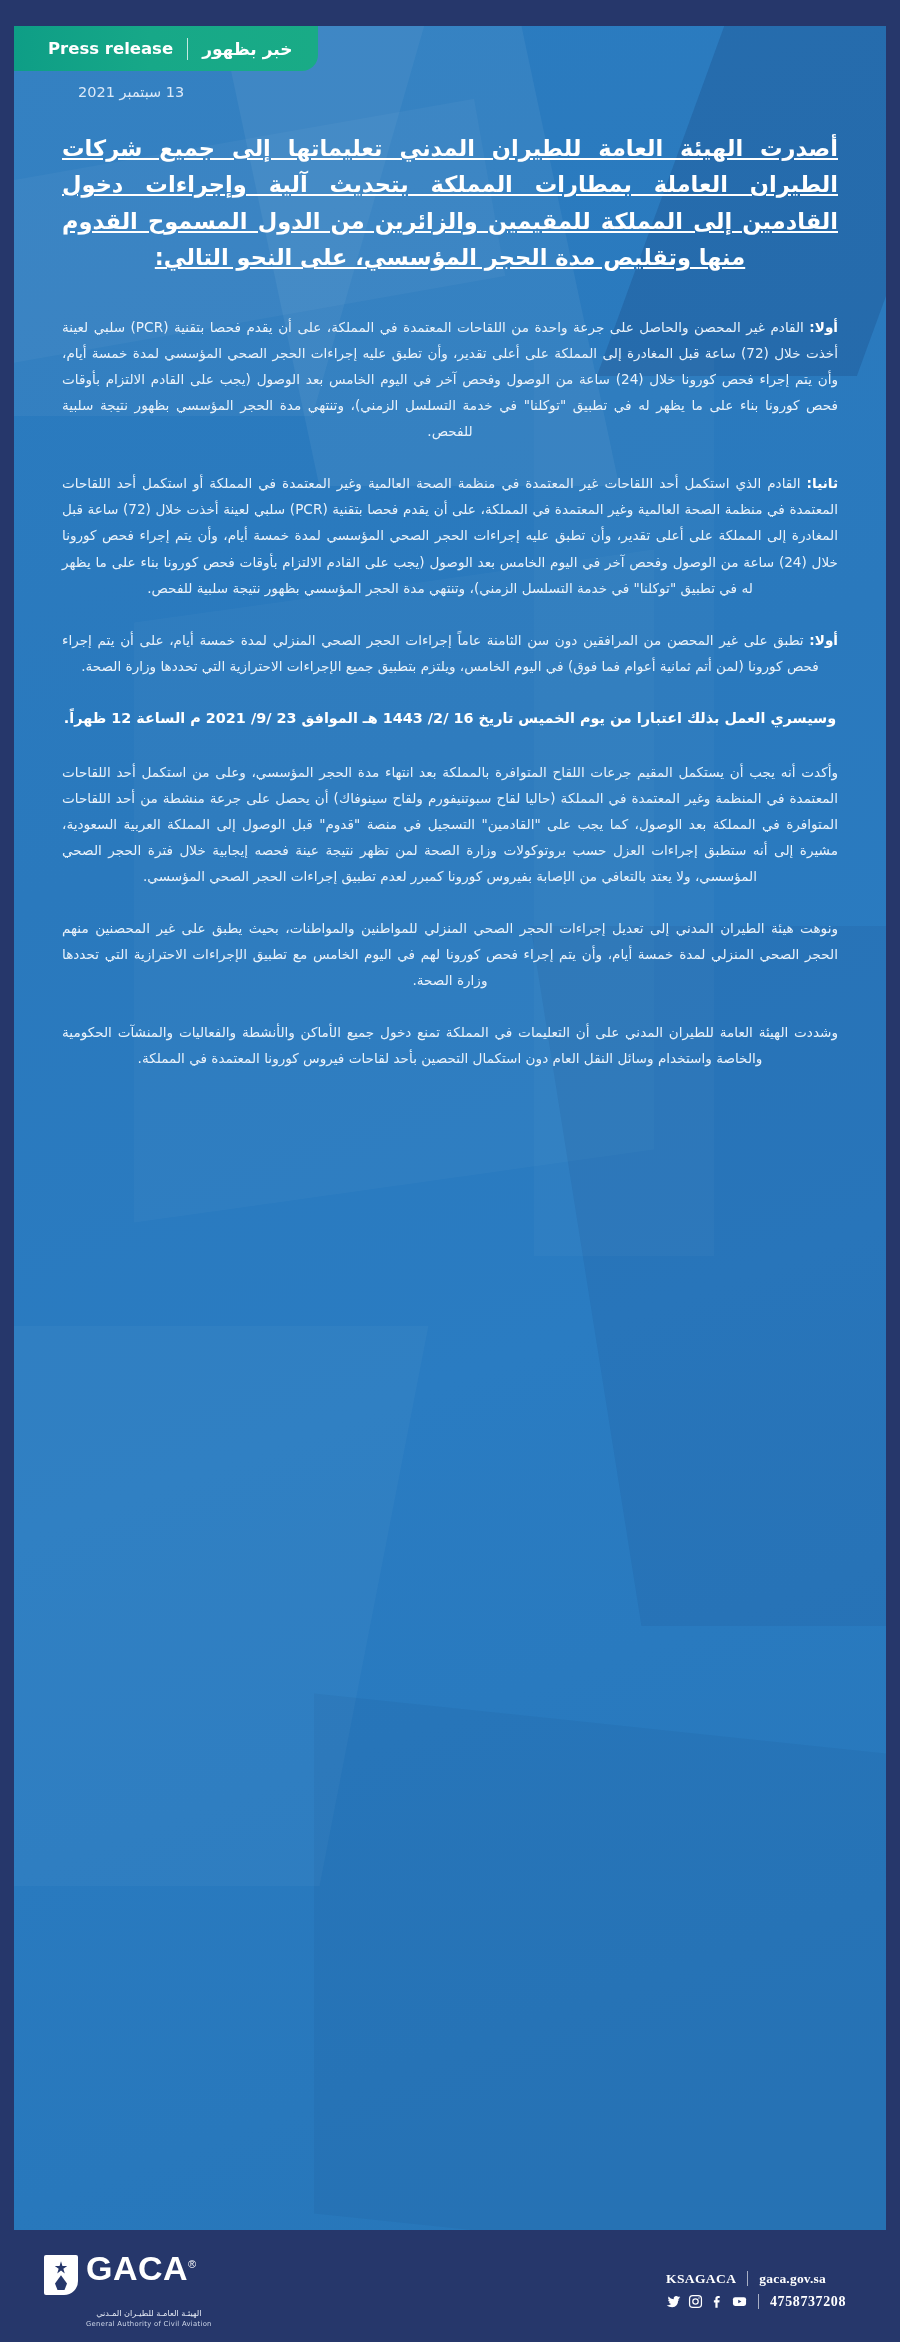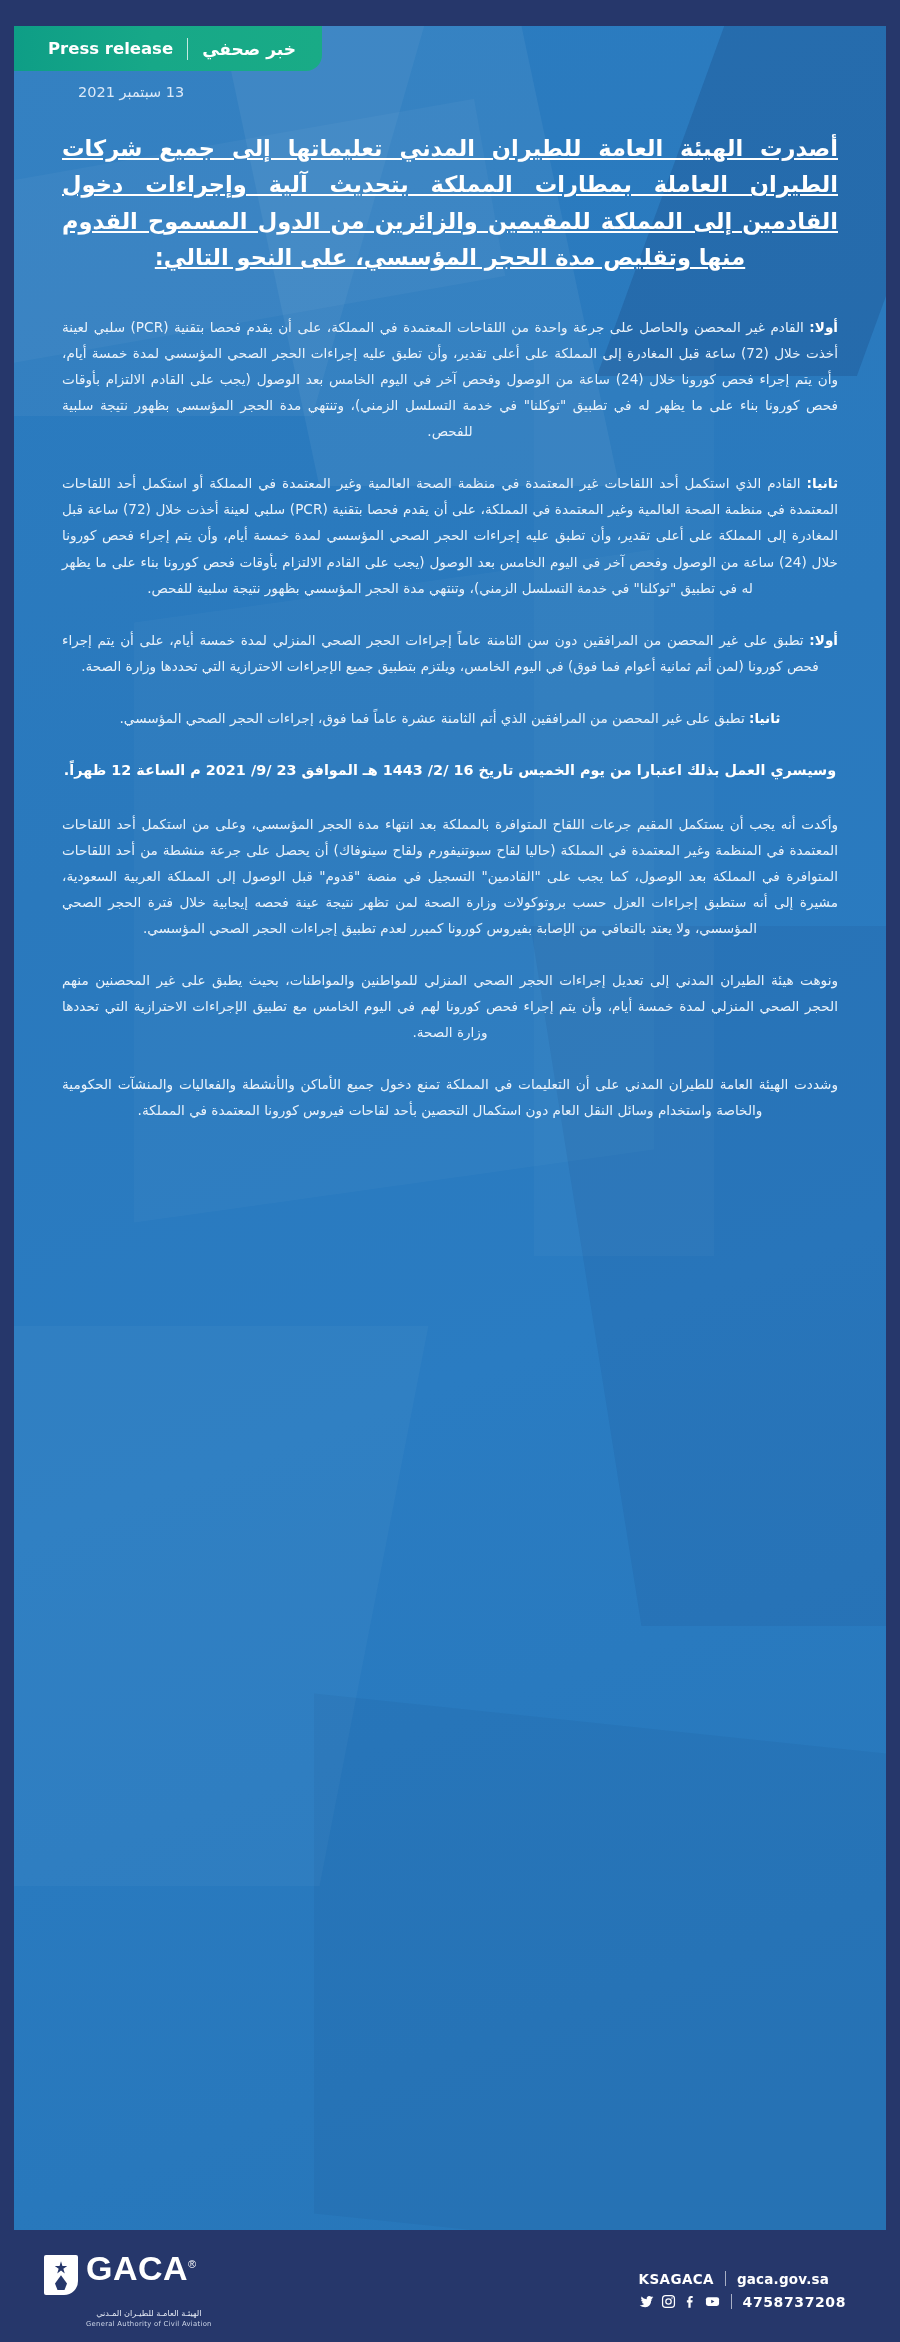--- a/index.html
+++ b/index.html
@@ -210,21 +210,21 @@
   }
   .logo-en {
     color: #cfd8ea;
     font-size: 6.8px;
     letter-spacing: 0.3px;
     text-align: center;
     margin-top: 2px;
   }
 
   .contact { display: flex; flex-direction: column; align-items: flex-start; gap: 7px; }
-  .contact-row { display: flex; align-items: center; gap: 11px; }
+  .contact-row { display: flex; align-items: center; gap: 11px; font-family: Liberation Serif, serif; }
   .contact-row .handle {
     color: #ffffff; font-size: 13.5px; font-weight: bold; letter-spacing: 0.4px;
   }
   .contact-row .vdiv { width: 1px; height: 15px; background: rgba(255,255,255,0.6); }
   .contact-row .site {
     color: #ffffff; font-size: 13.5px; font-weight: bold; letter-spacing: 0.2px;
   }
   .contact-row .phone {
     color: #ffffff; font-size: 14px; font-weight: bold; letter-spacing: 0.6px;
   }
@@ -242,33 +242,32 @@
     <div class="facet f2"></div>
     <div class="facet f3"></div>
     <div class="facet f4"></div>
     <div class="facet f5"></div>
     <div class="facet f6"></div>
     <div class="facet f7"></div>
     <div class="facet f8"></div>
     <div class="facet f9"></div>
 
     <div class="tag">
-      <span class="tag-ar">خبر صحفي</span>
+      <span class="tag-ar">خبر بظهور</span>
       <span class="tag-div"></span>
       <span class="tag-en">Press release</span>
     </div>
 
     <div class="content">
       <div class="date">13 سبتمبر 2021</div>
       <h1 class="headline">أصدرت الهيئة العامة للطيران المدني تعليماتها إلى جميع شركات الطيران العاملة بمطارات المملكة بتحديث آلية وإجراءات دخول القادمين إلى المملكة للمقيمين والزائرين من الدول المسموح القدوم منها وتقليص مدة الحجر المؤسسي، على النحو التالي:</h1>
       <div id="paragraph-host">
           <p class="para"><span class="lead">أولا:</span><span> القادم غير المحصن والحاصل على جرعة واحدة من اللقاحات المعتمدة في المملكة، على أن يقدم فحصا بتقنية (PCR) سلبي لعينة أخذت خلال (72) ساعة قبل المغادرة إلى المملكة على أعلى تقدير، وأن تطبق عليه إجراءات الحجر الصحي المؤسسي لمدة خمسة أيام، وأن يتم إجراء فحص كورونا خلال (24) ساعة من الوصول وفحص آخر في اليوم الخامس بعد الوصول (يجب على القادم الالتزام بأوقات فحص كورونا بناء على ما يظهر له في تطبيق "توكلنا" في خدمة التسلسل الزمني)، وتنتهي مدة الحجر المؤسسي بظهور نتيجة سلبية للفحص.</span></p>
           <p class="para"><span class="lead">ثانيا:</span><span> القادم الذي استكمل أحد اللقاحات غير المعتمدة في منظمة الصحة العالمية وغير المعتمدة في المملكة أو استكمل أحد اللقاحات المعتمدة في منظمة الصحة العالمية وغير المعتمدة في المملكة، على أن يقدم فحصا بتقنية (PCR) سلبي لعينة أخذت خلال (72) ساعة قبل المغادرة إلى المملكة على أعلى تقدير، وأن تطبق عليه إجراءات الحجر الصحي المؤسسي لمدة خمسة أيام، وأن يتم إجراء فحص كورونا خلال (24) ساعة من الوصول وفحص آخر في اليوم الخامس بعد الوصول (يجب على القادم الالتزام بأوقات فحص كورونا بناء على ما يظهر له في تطبيق "توكلنا" في خدمة التسلسل الزمني)، وتنتهي مدة الحجر المؤسسي بظهور نتيجة سلبية للفحص.</span></p>
           <p class="para"><span class="lead">أولا:</span><span> تطبق على غير المحصن من المرافقين دون سن الثامنة عاماً إجراءات الحجر الصحي المنزلي لمدة خمسة أيام، على أن يتم إجراء فحص كورونا (لمن أتم ثمانية أعوام فما فوق) في اليوم الخامس، ويلتزم بتطبيق جميع الإجراءات الاحترازية التي تحددها وزارة الصحة.</span></p>
-          <p class="para"><span class="lead">ثانيا:</span><span> تطبق على غير المحصن من المرافقين الذي أتم الثامنة عشرة عاماً فما فوق، إجراءات الحجر الصحي المؤسسي.</span></p>
           <p class="para bold"><span>وسيسري العمل بذلك اعتبارا من يوم الخميس تاريخ 16 /2/ 1443 هـ الموافق 23 /9/ 2021 م الساعة 12 ظهراً.</span></p>
           <p class="para"><span>وأكدت أنه يجب أن يستكمل المقيم جرعات اللقاح المتوافرة بالمملكة بعد انتهاء مدة الحجر المؤسسي، وعلى من استكمل أحد اللقاحات المعتمدة في المنظمة وغير المعتمدة في المملكة (حاليا لقاح سبوتنيفورم ولقاح سينوفاك) أن يحصل على جرعة منشطة من أحد اللقاحات المتوافرة في المملكة بعد الوصول، كما يجب على "القادمين" التسجيل في منصة "قدوم" قبل الوصول إلى المملكة العربية السعودية، مشيرة إلى أنه ستطبق إجراءات العزل حسب بروتوكولات وزارة الصحة لمن تظهر نتيجة عينة فحصه إيجابية خلال فترة الحجر الصحي المؤسسي، ولا يعتد بالتعافي من الإصابة بفيروس كورونا كمبرر لعدم تطبيق إجراءات الحجر الصحي المؤسسي.</span></p>
           <p class="para"><span>ونوهت هيئة الطيران المدني إلى تعديل إجراءات الحجر الصحي المنزلي للمواطنين والمواطنات، بحيث يطبق على غير المحصنين منهم الحجر الصحي المنزلي لمدة خمسة أيام، وأن يتم إجراء فحص كورونا لهم في اليوم الخامس مع تطبيق الإجراءات الاحترازية التي تحددها وزارة الصحة.</span></p>
           <p class="para"><span>وشددت الهيئة العامة للطيران المدني على أن التعليمات في المملكة تمنع دخول جميع الأماكن والأنشطة والفعاليات والمنشآت الحكومية والخاصة واستخدام وسائل النقل العام دون استكمال التحصين بأحد لقاحات فيروس كورونا المعتمدة في المملكة.</span></p>
         </div>
     </div>
   </div>
 
   <div class="footer">
     <div class="logo-block">

